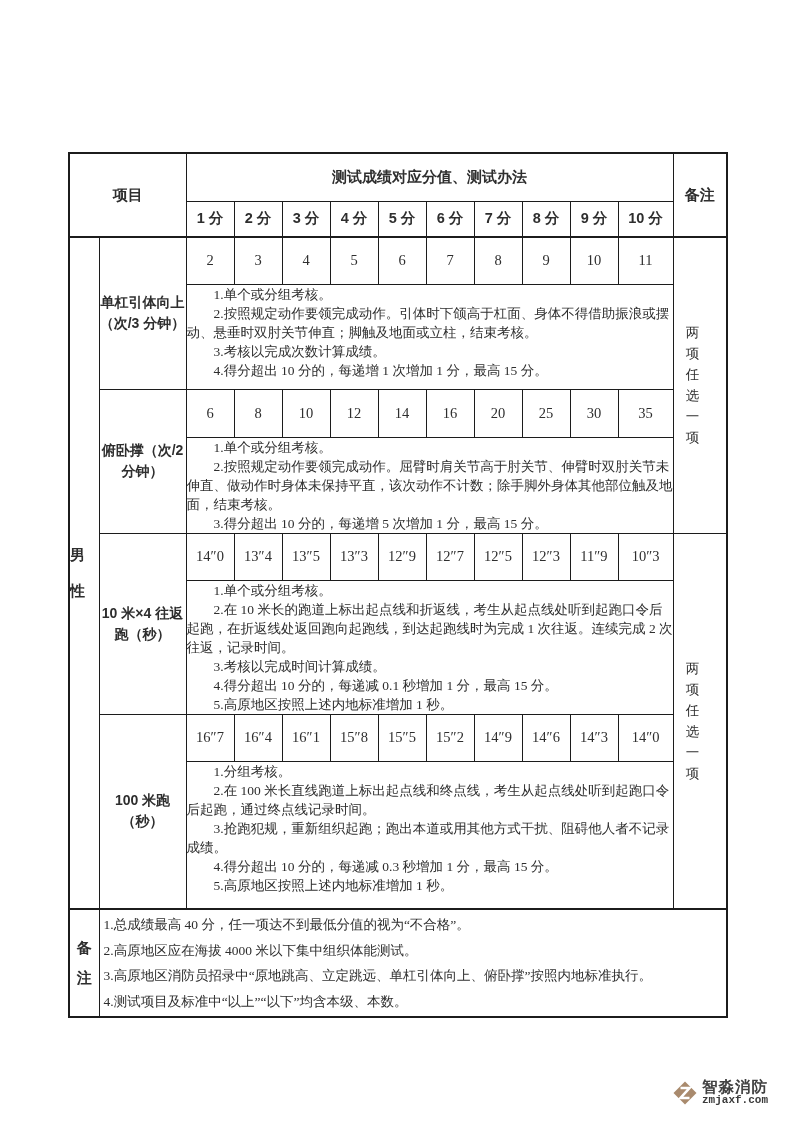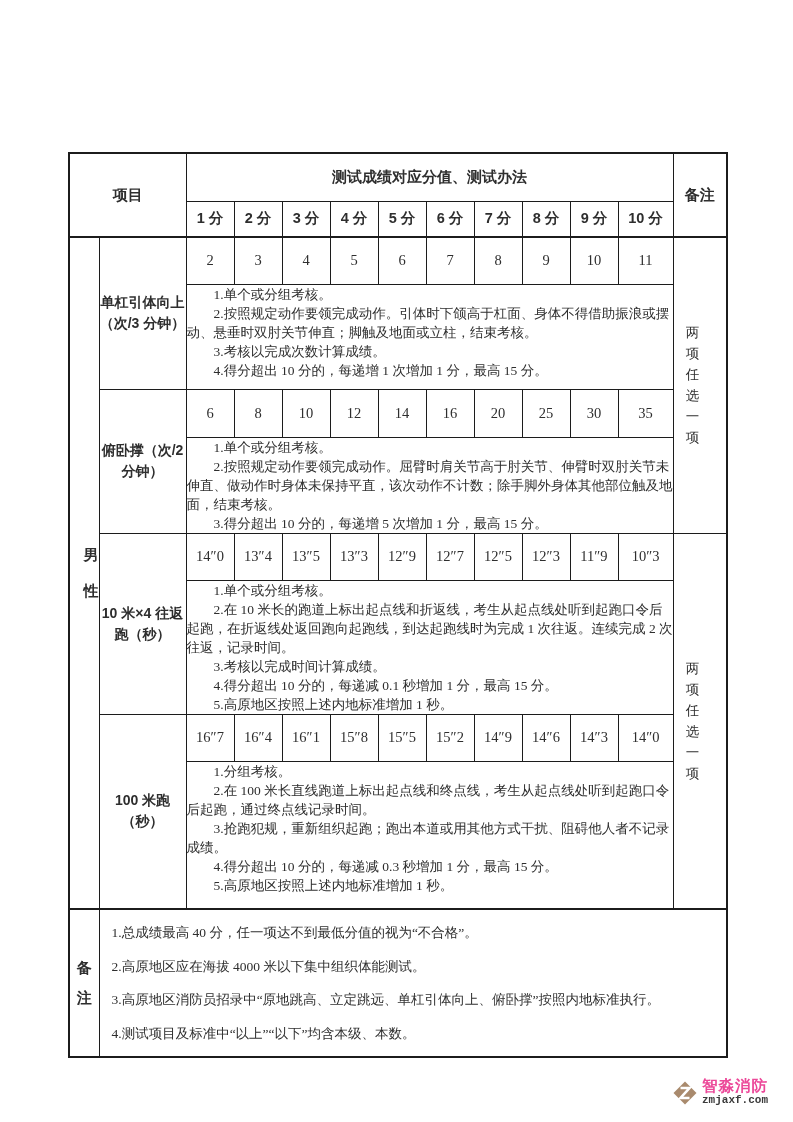--- a/index.html
+++ b/index.html
@@ -33,21 +33,21 @@
     text-align:center;vertical-align:middle;
     font-size:14.5px;
   }
   .name-cell{
     font-family:"Liberation Sans","DejaVu Sans",sans-serif;
     font-weight:bold;text-align:center;vertical-align:middle;
     font-size:14px;line-height:1.5;padding:0 4px;
   }
   .gender-cell{
     font-family:"Liberation Sans","DejaVu Sans",sans-serif;
-    font-weight:bold;text-align:right;vertical-align:middle;
+    font-weight:bold;text-align:left;vertical-align:middle;
     font-size:15px;line-height:36px;
     word-break:break-all;padding:0 6px;
   }
   .method-cell{
     vertical-align:top;
     padding:5px 8px 3px 8px;
     font-size:13.5px;line-height:19px;
   }
   .method-cell p{margin:0;text-indent:2em;}
   .remark-cell{
@@ -61,31 +61,31 @@
   .footer-label{
     font-family:"Liberation Sans","DejaVu Sans",sans-serif;
     font-weight:bold;text-align:center;vertical-align:middle;
     font-size:15px;line-height:30px;word-break:break-all;padding:0 6px;
   }
   .footer-notes{
     vertical-align:middle;
     padding:6px 10px 6px 34px;
     font-size:13.5px;line-height:21.5px;
   }
-  .footer-notes p{margin:12px;}
+  .footer-notes p{margin:4px;}
 
   .logo{
     position:absolute;left:671px;top:1079px;
     display:flex;align-items:center;gap:3px;
   }
   .logo-icon{width:28px;height:28px;flex:0 0 auto;}
   .logo-texts{display:flex;flex-direction:column;line-height:1.05;}
   .logo-brand{
-    font-family:Liberation Mono, monospace;
-    font-weight:bold;font-size:15.5px;color:#ec4899;letter-spacing:1px;
+    font-family:Liberation Serif, serif;
+    font-weight:bold;font-size:15.5px;color:#404040;letter-spacing:1px;
   }
   .logo-site{
     font-family:"Liberation Mono","DejaVu Sans Mono",monospace;
     font-weight:bold;font-size:11px;color:#3b3b3b;
   }
 </style>
 </head>
 <body style="--line: #1c1c1c; --ink: #2e2e2e;">
 
 <table class="doc-table">

